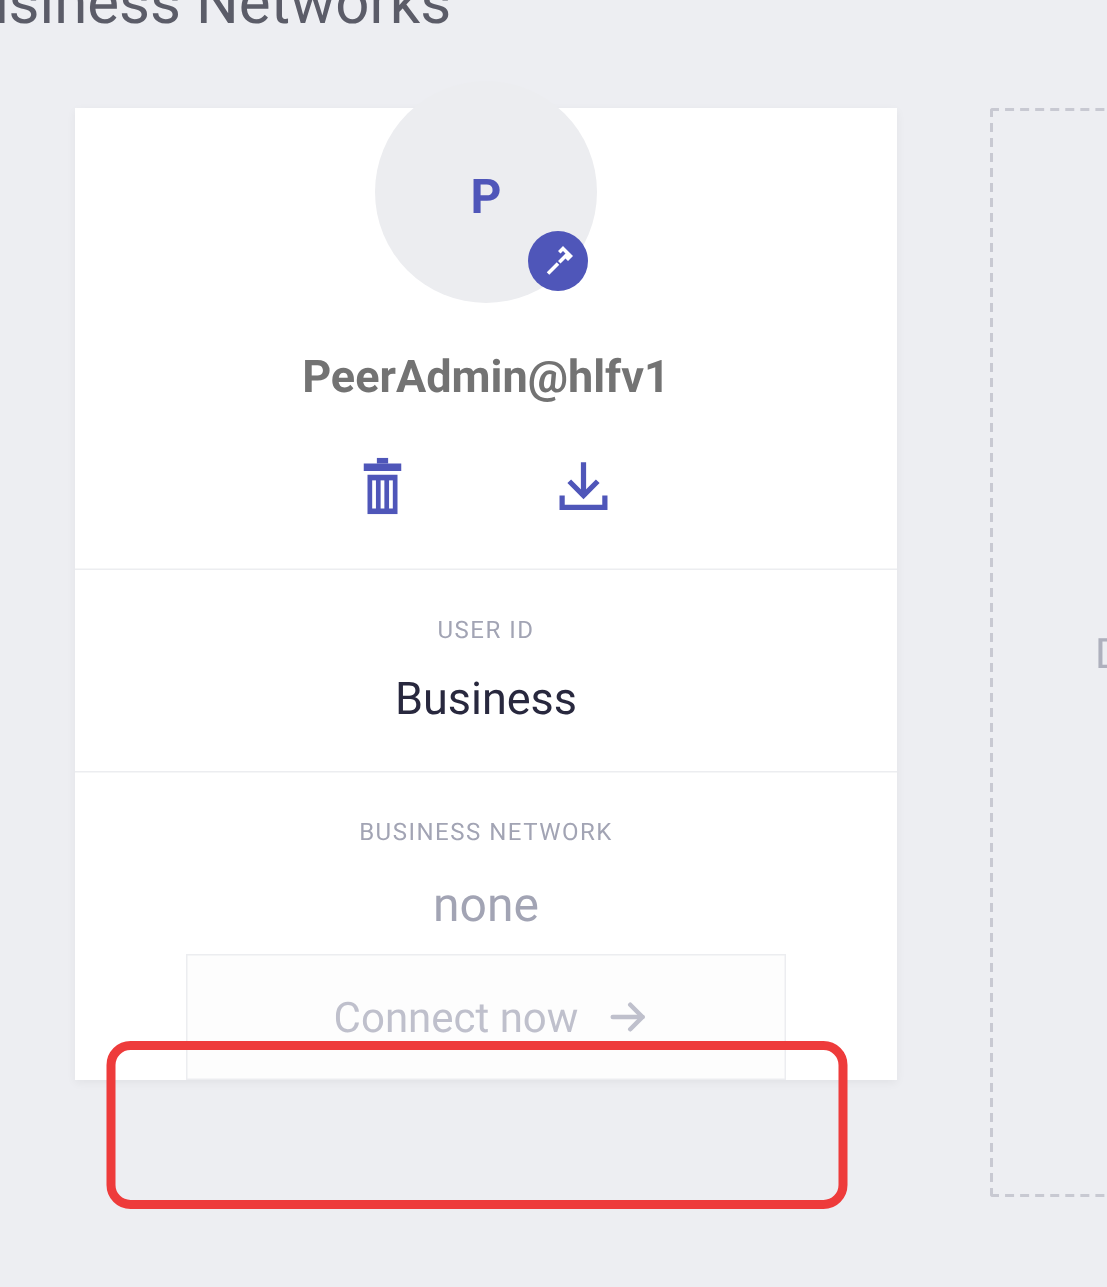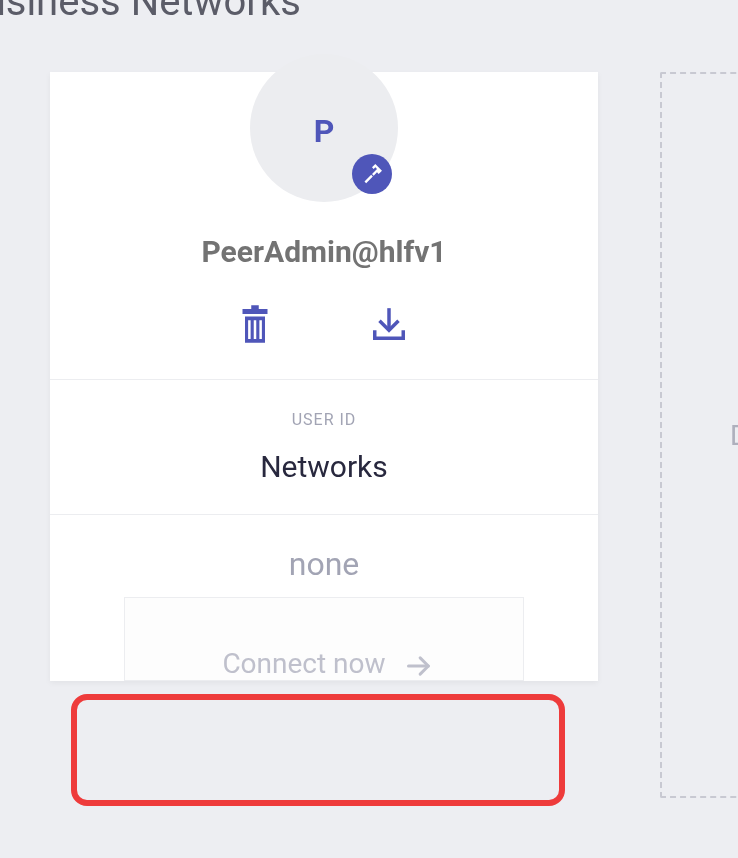--- a/index.html
+++ b/index.html
@@ -116,21 +116,21 @@
     .connect-row {
       padding: 10px 20px 0 20px;
     }
     .connect-btn {
       width: 400px;
       margin: 0 auto;
       height: 84px;
       border: 1px solid #ecedf0;
       background: #fdfdfd;
       display: flex;
-      align-items: flex-end;
+      align-items: center;
       justify-content: center;
       gap: 16px;
       cursor: pointer;
       padding-left: 10px;
     }
     .connect-label {
       color: #bfc0cc;
       font-size: 28px;
       font-weight: 400;
     }
@@ -197,24 +197,25 @@
           <line x1="12" y1="2" x2="12" y2="16"></line>
           <polyline points="6,10 12,16 18,10"></polyline>
           <polyline points="3,16 3,21 21,21 21,16"></polyline>
         </svg>
       </div>
     </div>
   </div>
 
   <div class="section">
     <div class="section-label">USER ID</div>
-    <div class="section-value">Networks</div>
+    <div class="section-value">Business</div>
   </div>
 
   <div class="section" style="border-bottom:none; padding-bottom:4px;">
+    <div class="section-label">BUSINESS NETWORK</div>
     <div class="section-value-muted">none</div>
   </div>
 
   <div class="connect-row">
     <div class="connect-btn">
       <span class="connect-label">Connect now</span>
       <svg width="34" height="28" viewBox="0 0 24 24" fill="none" stroke="#bfc0cc" stroke-width="2.6" stroke-linecap="round" stroke-linejoin="round">
         <line x1="3" y1="12" x2="20" y2="12"></line>
         <polyline points="13,5 20,12 13,19"></polyline>
       </svg>

